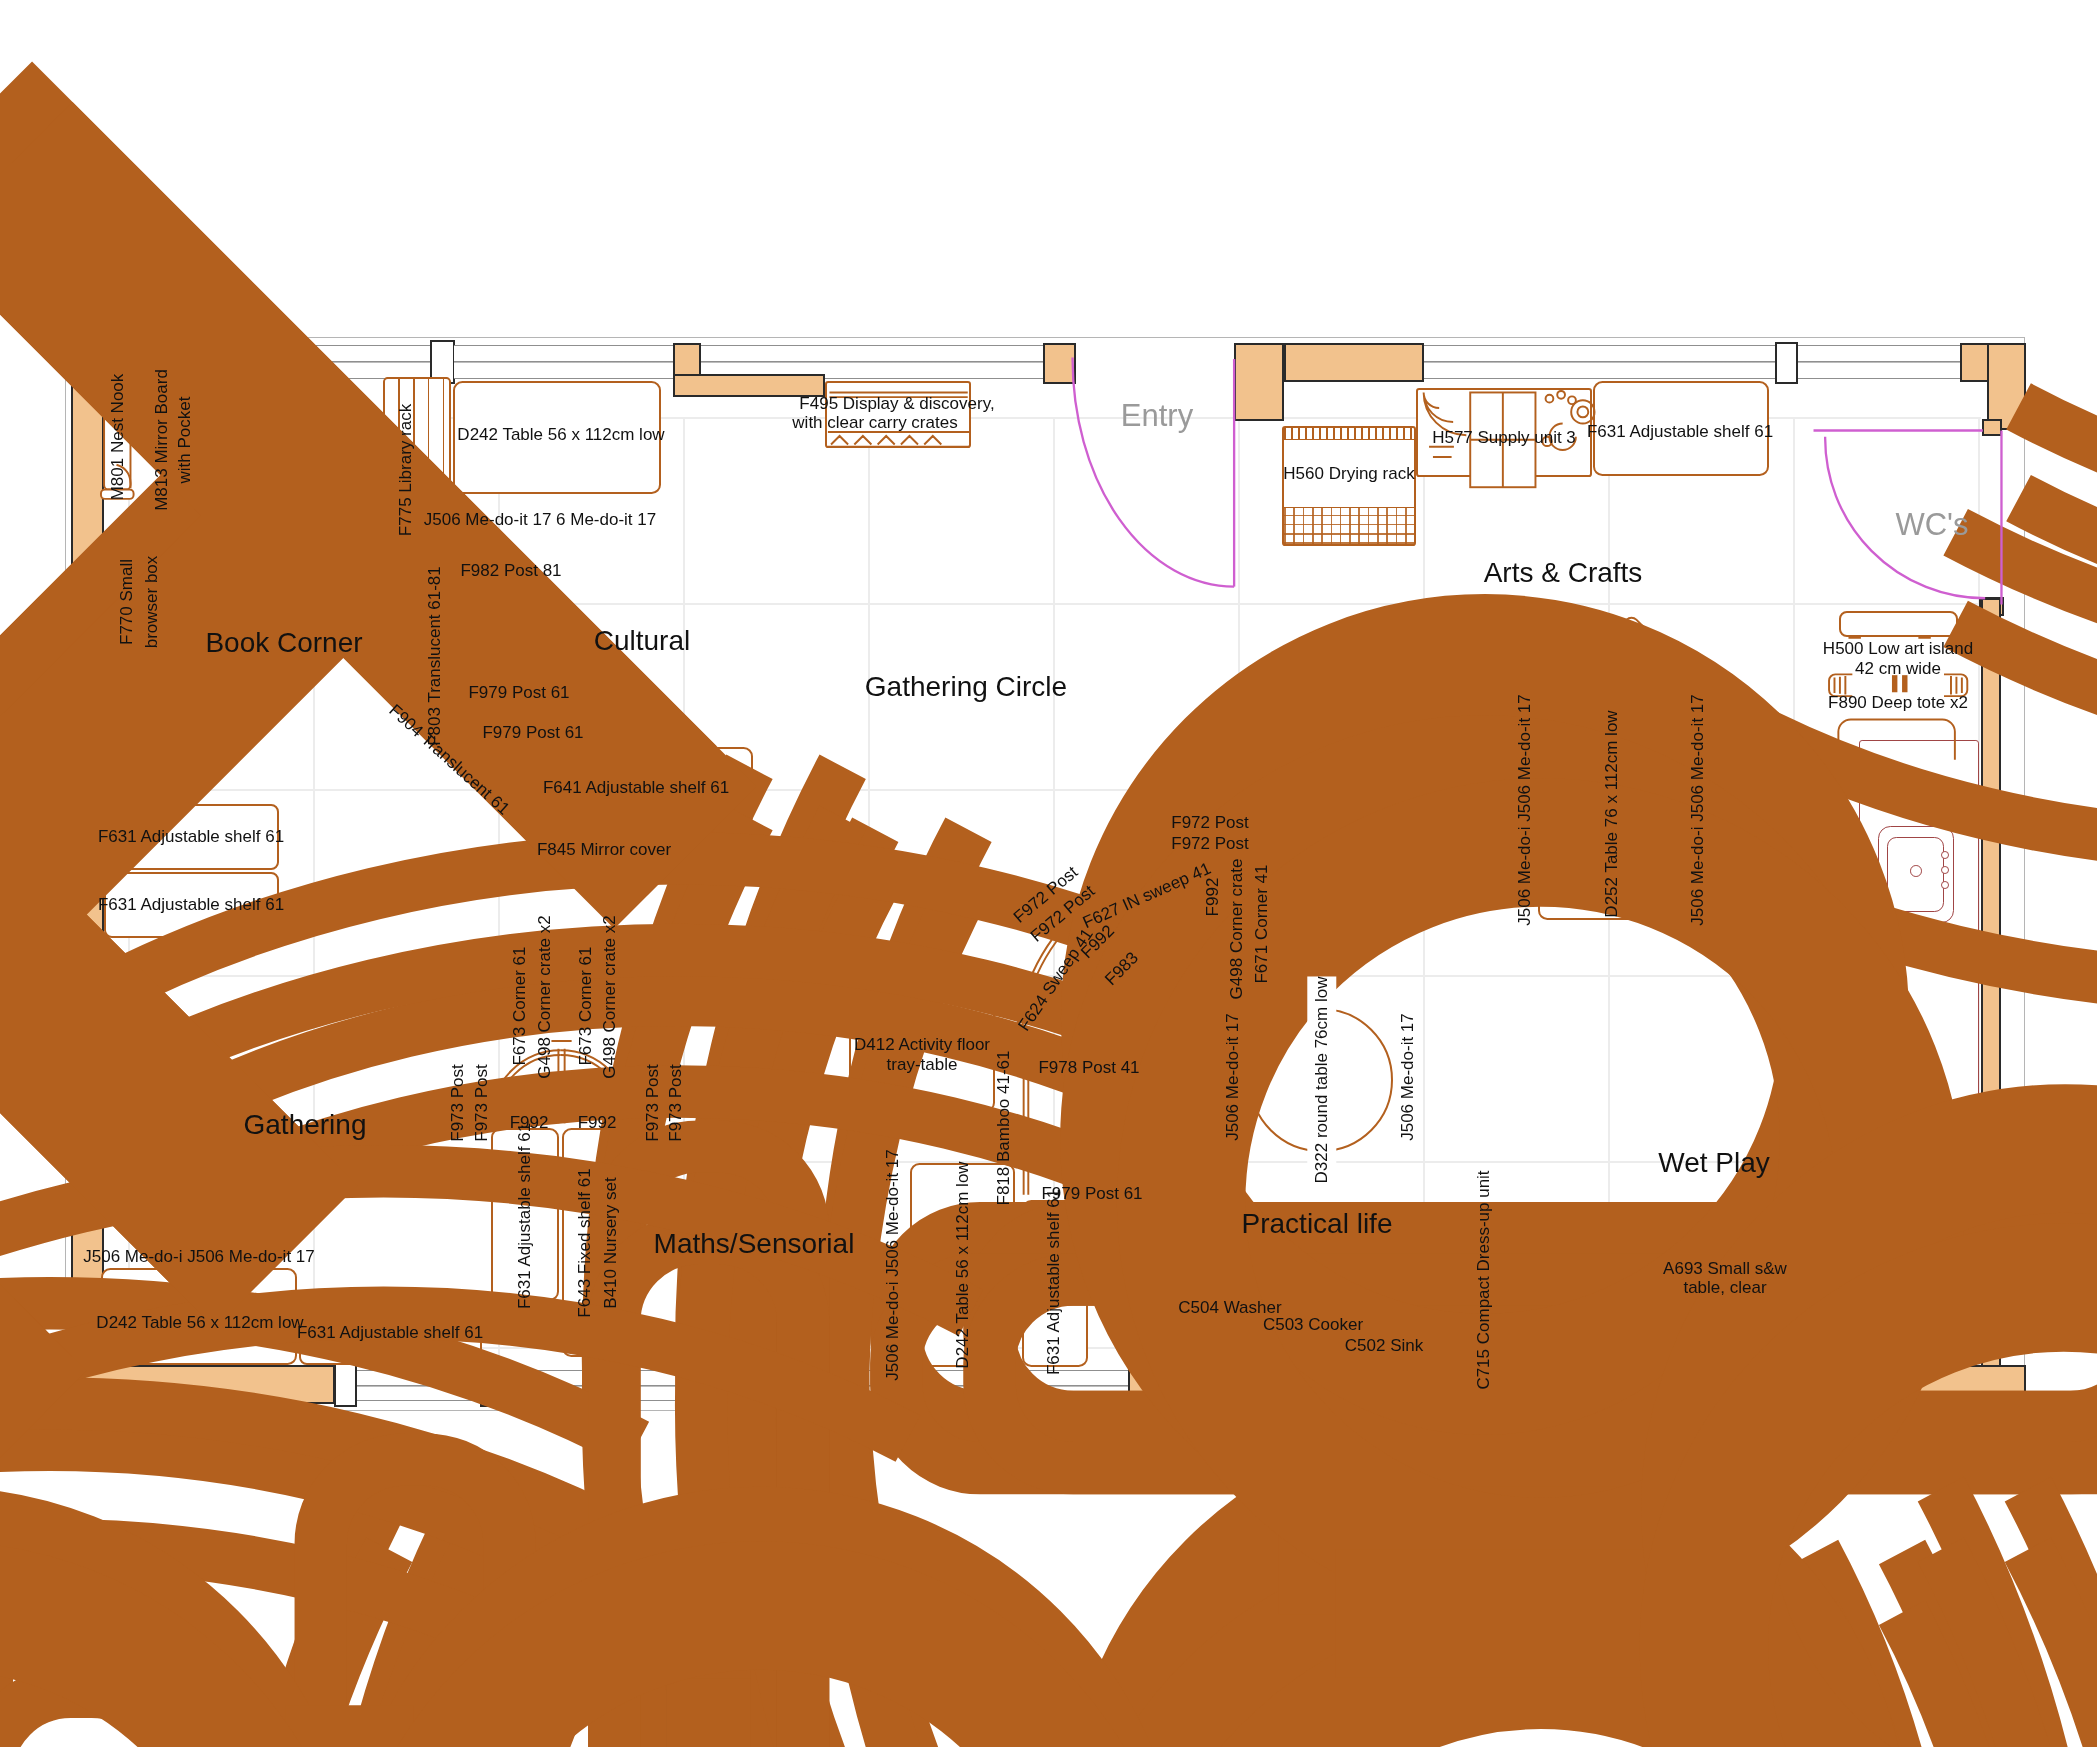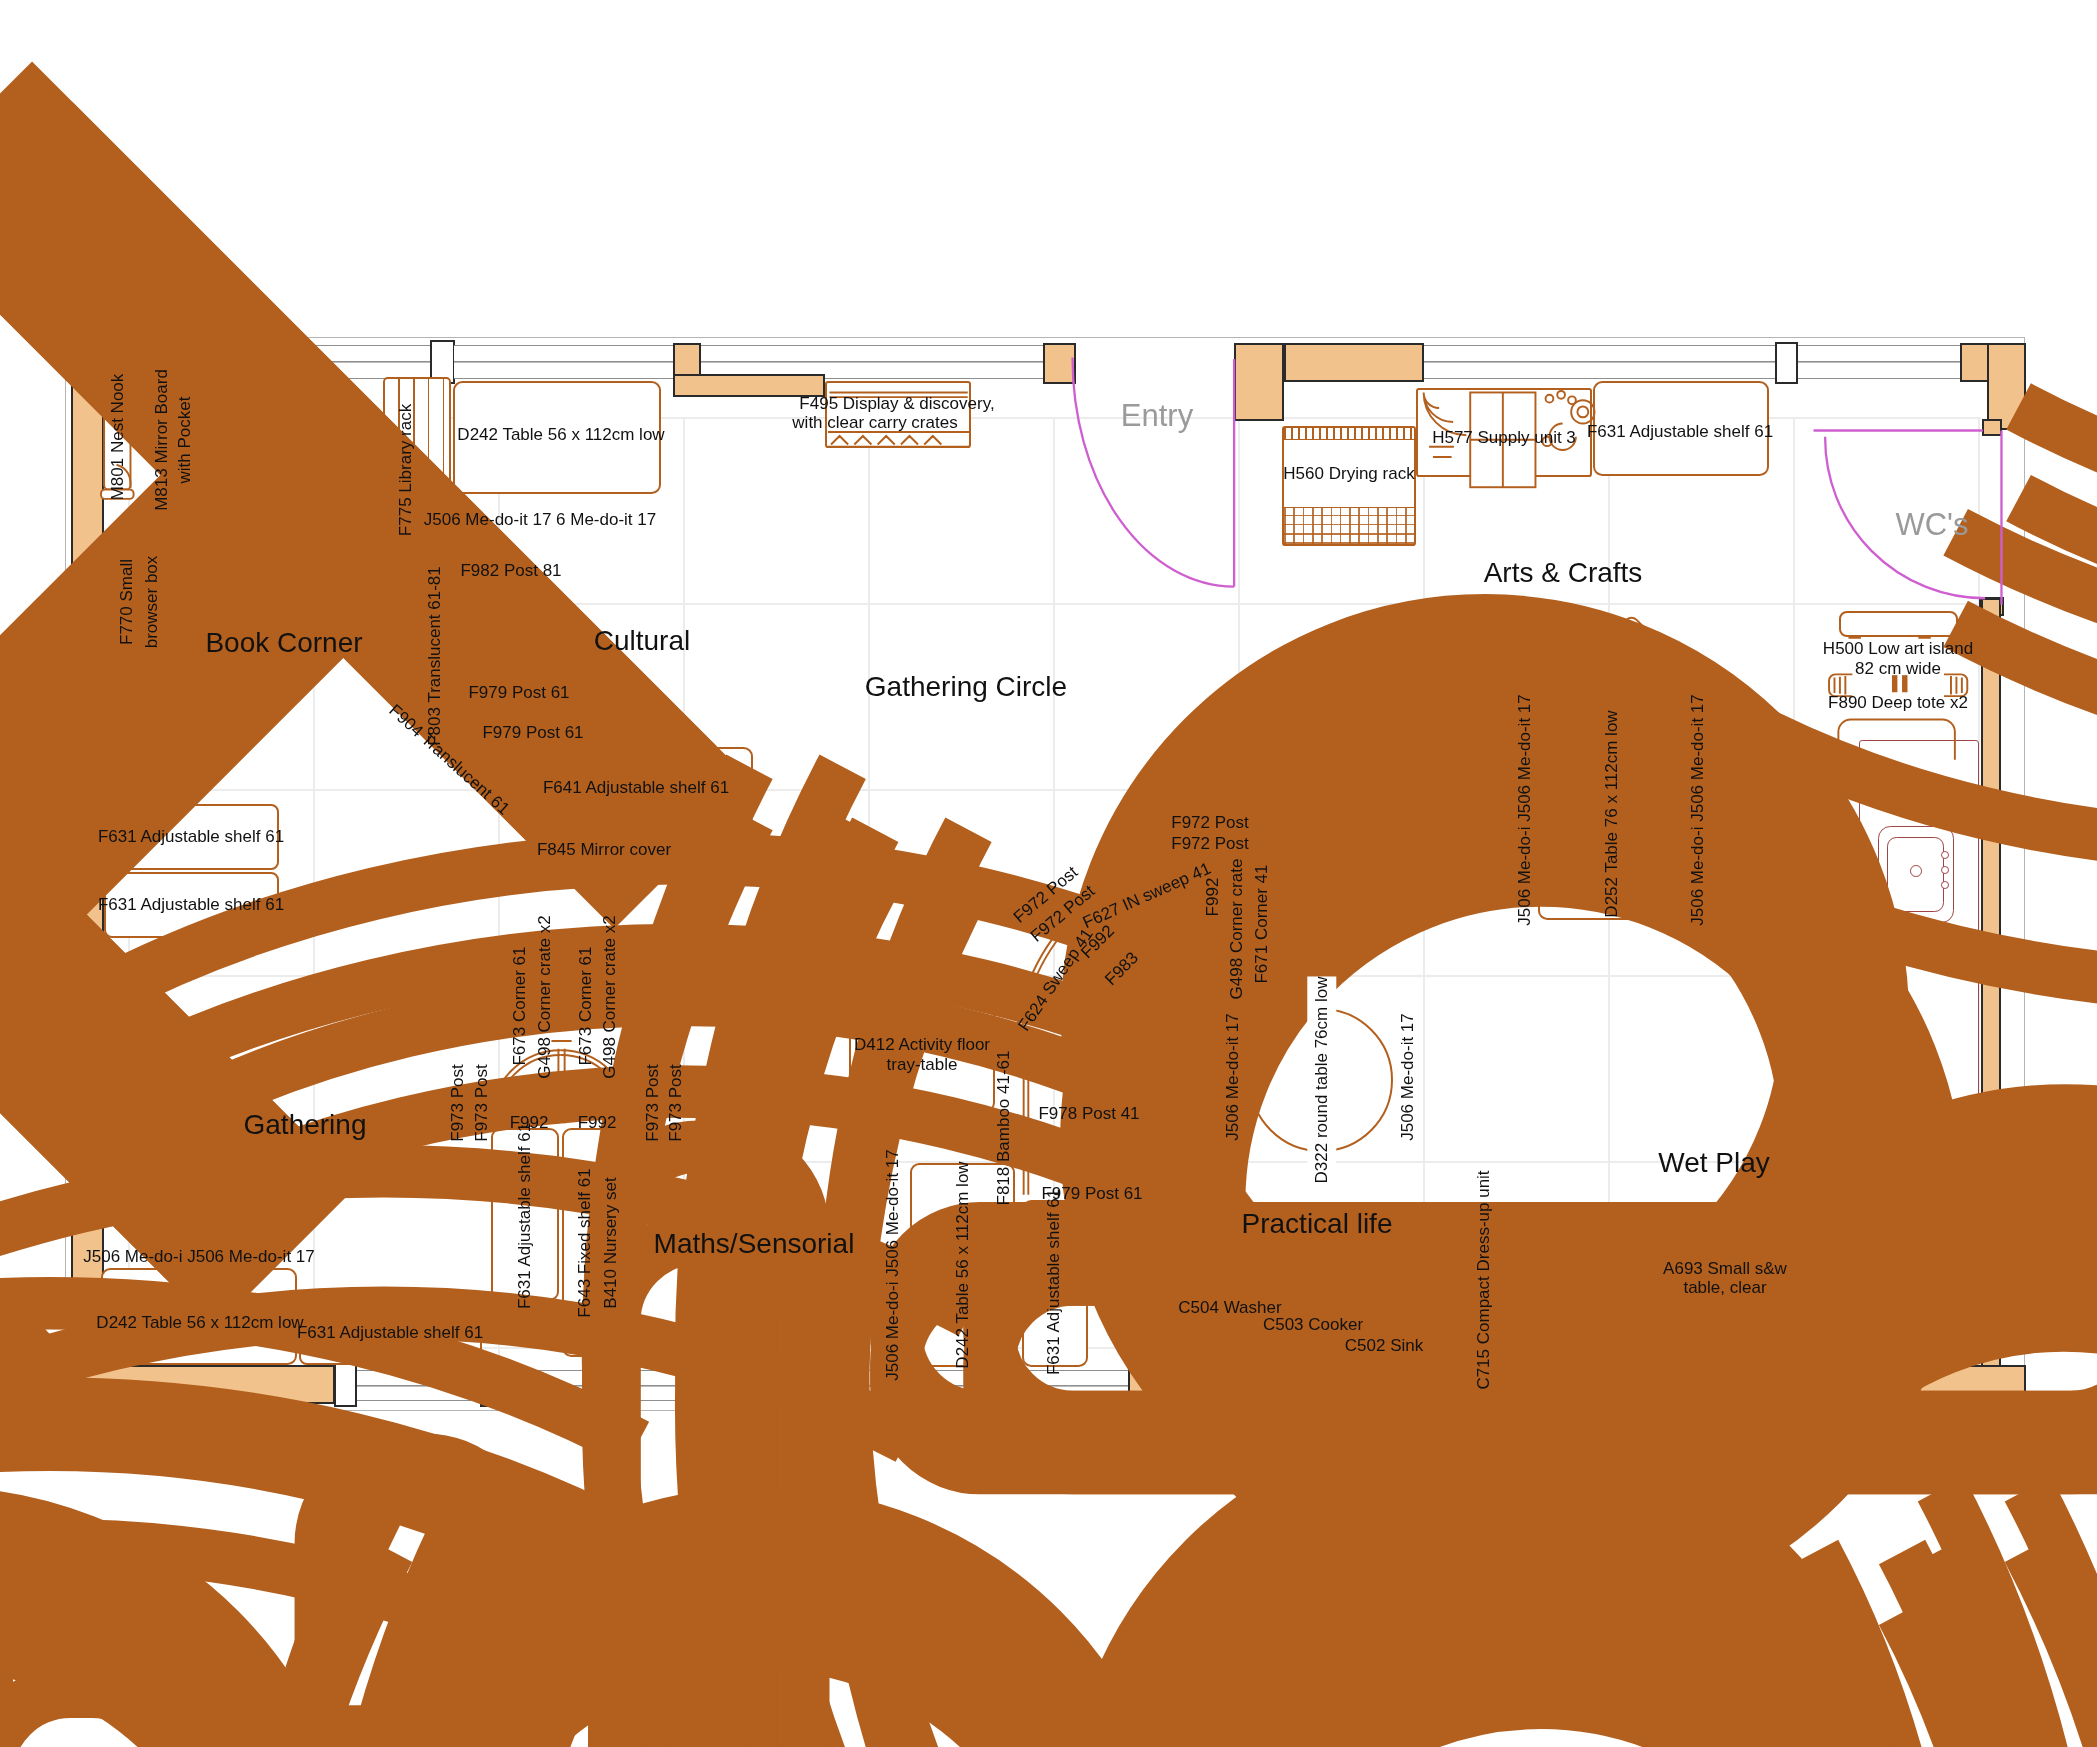--- a/index.html
+++ b/index.html
@@ -308,34 +308,34 @@
   <div class="lbl area" style="left:966px;top:687px">Gathering Circle</div>
   <div class="lbl" style="left:897px;top:404px">F495 Display &amp; discovery,</div>
   <div class="lbl" style="left:875px;top:423px">with clear carry crates</div>
   <div class="lbl muted" style="left:1157px;top:416px">Entry</div>
   <div class="lbl" style="left:1349px;top:474px">H560 Drying rack</div>
   <div class="lbl" style="left:1504px;top:438px">H577 Supply unit 3</div>
   <div class="lbl" style="left:1680px;top:432px">F631 Adjustable shelf 61</div>
   <div class="lbl area" style="left:1563px;top:573px">Arts &amp; Crafts</div>
   <div class="lbl muted" style="left:1932px;top:525px">WC's</div>
   <div class="lbl" style="left:1898px;top:649px">H500 Low art island</div>
-  <div class="lbl" style="left:1898px;top:669px">82 cm wide</div>
+  <div class="lbl" style="left:1898px;top:669px">42 cm wide</div>
   <div class="lbl" style="left:1898px;top:703px">F890 Deep tote x2</div>
   <div class="lbl v" style="left:1612px;top:814px">D252 Table 76 x 112cm low</div>
   <div class="lbl v" style="left:1525px;top:810px">J506 Me-do-i J506 Me-do-it 17</div>
   <div class="lbl v" style="left:1698px;top:810px">J506 Me-do-i J506 Me-do-it 17</div>
   <div class="lbl" style="left:1210px;top:823px">F972 Post</div>
   <div class="lbl" style="left:1210px;top:844px">F972 Post</div>
   <div class="lbl" style="left:1046px;top:895px;transform:translate(-50%,-50%) rotate(-40deg)">F972 Post</div>
   <div class="lbl" style="left:1063px;top:914px;transform:translate(-50%,-50%) rotate(-40deg)">F972 Post</div>
   <div class="lbl" style="left:1147px;top:896px;transform:translate(-50%,-50%) rotate(-24deg)">F627 IN sweep 41</div>
   <div class="lbl" style="left:1098px;top:942px;transform:translate(-50%,-50%) rotate(-45deg)">F992</div>
   <div class="lbl" style="left:1122px;top:969px;transform:translate(-50%,-50%) rotate(-45deg)">F983</div>
   <div class="lbl" style="left:1056px;top:980px;transform:translate(-50%,-50%) rotate(-56deg)">F624 Sweep 41</div>
-  <div class="lbl" style="left:1089px;top:1114px">F978 Post 41</div>
+  <div class="lbl" style="left:1089px;top:1068px">F978 Post 41</div>
   <div class="lbl v" style="left:1213px;top:897px">F992</div>
   <div class="lbl v" style="left:1237px;top:929px">G498 Corner crate</div>
   <div class="lbl v" style="left:1262px;top:924px">F671 Corner 41</div>
   <div class="lbl" style="left:922px;top:1045px">D412 Activity floor</div>
   <div class="lbl" style="left:922px;top:1065px">tray-table</div>
   <div class="lbl v" style="left:1004px;top:1128px">F818 Bamboo 41-61</div>
   <div class="lbl" style="left:1092px;top:1194px">F979 Post 61</div>
   <div class="lbl v" style="left:1322px;top:1080px;background:#fff;padding:4.7px 0">D322 round table 76cm low</div>
   <div class="lbl v" style="left:1233px;top:1077px">J506 Me-do-it 17</div>
   <div class="lbl v" style="left:1408px;top:1077px">J506 Me-do-it 17</div>

